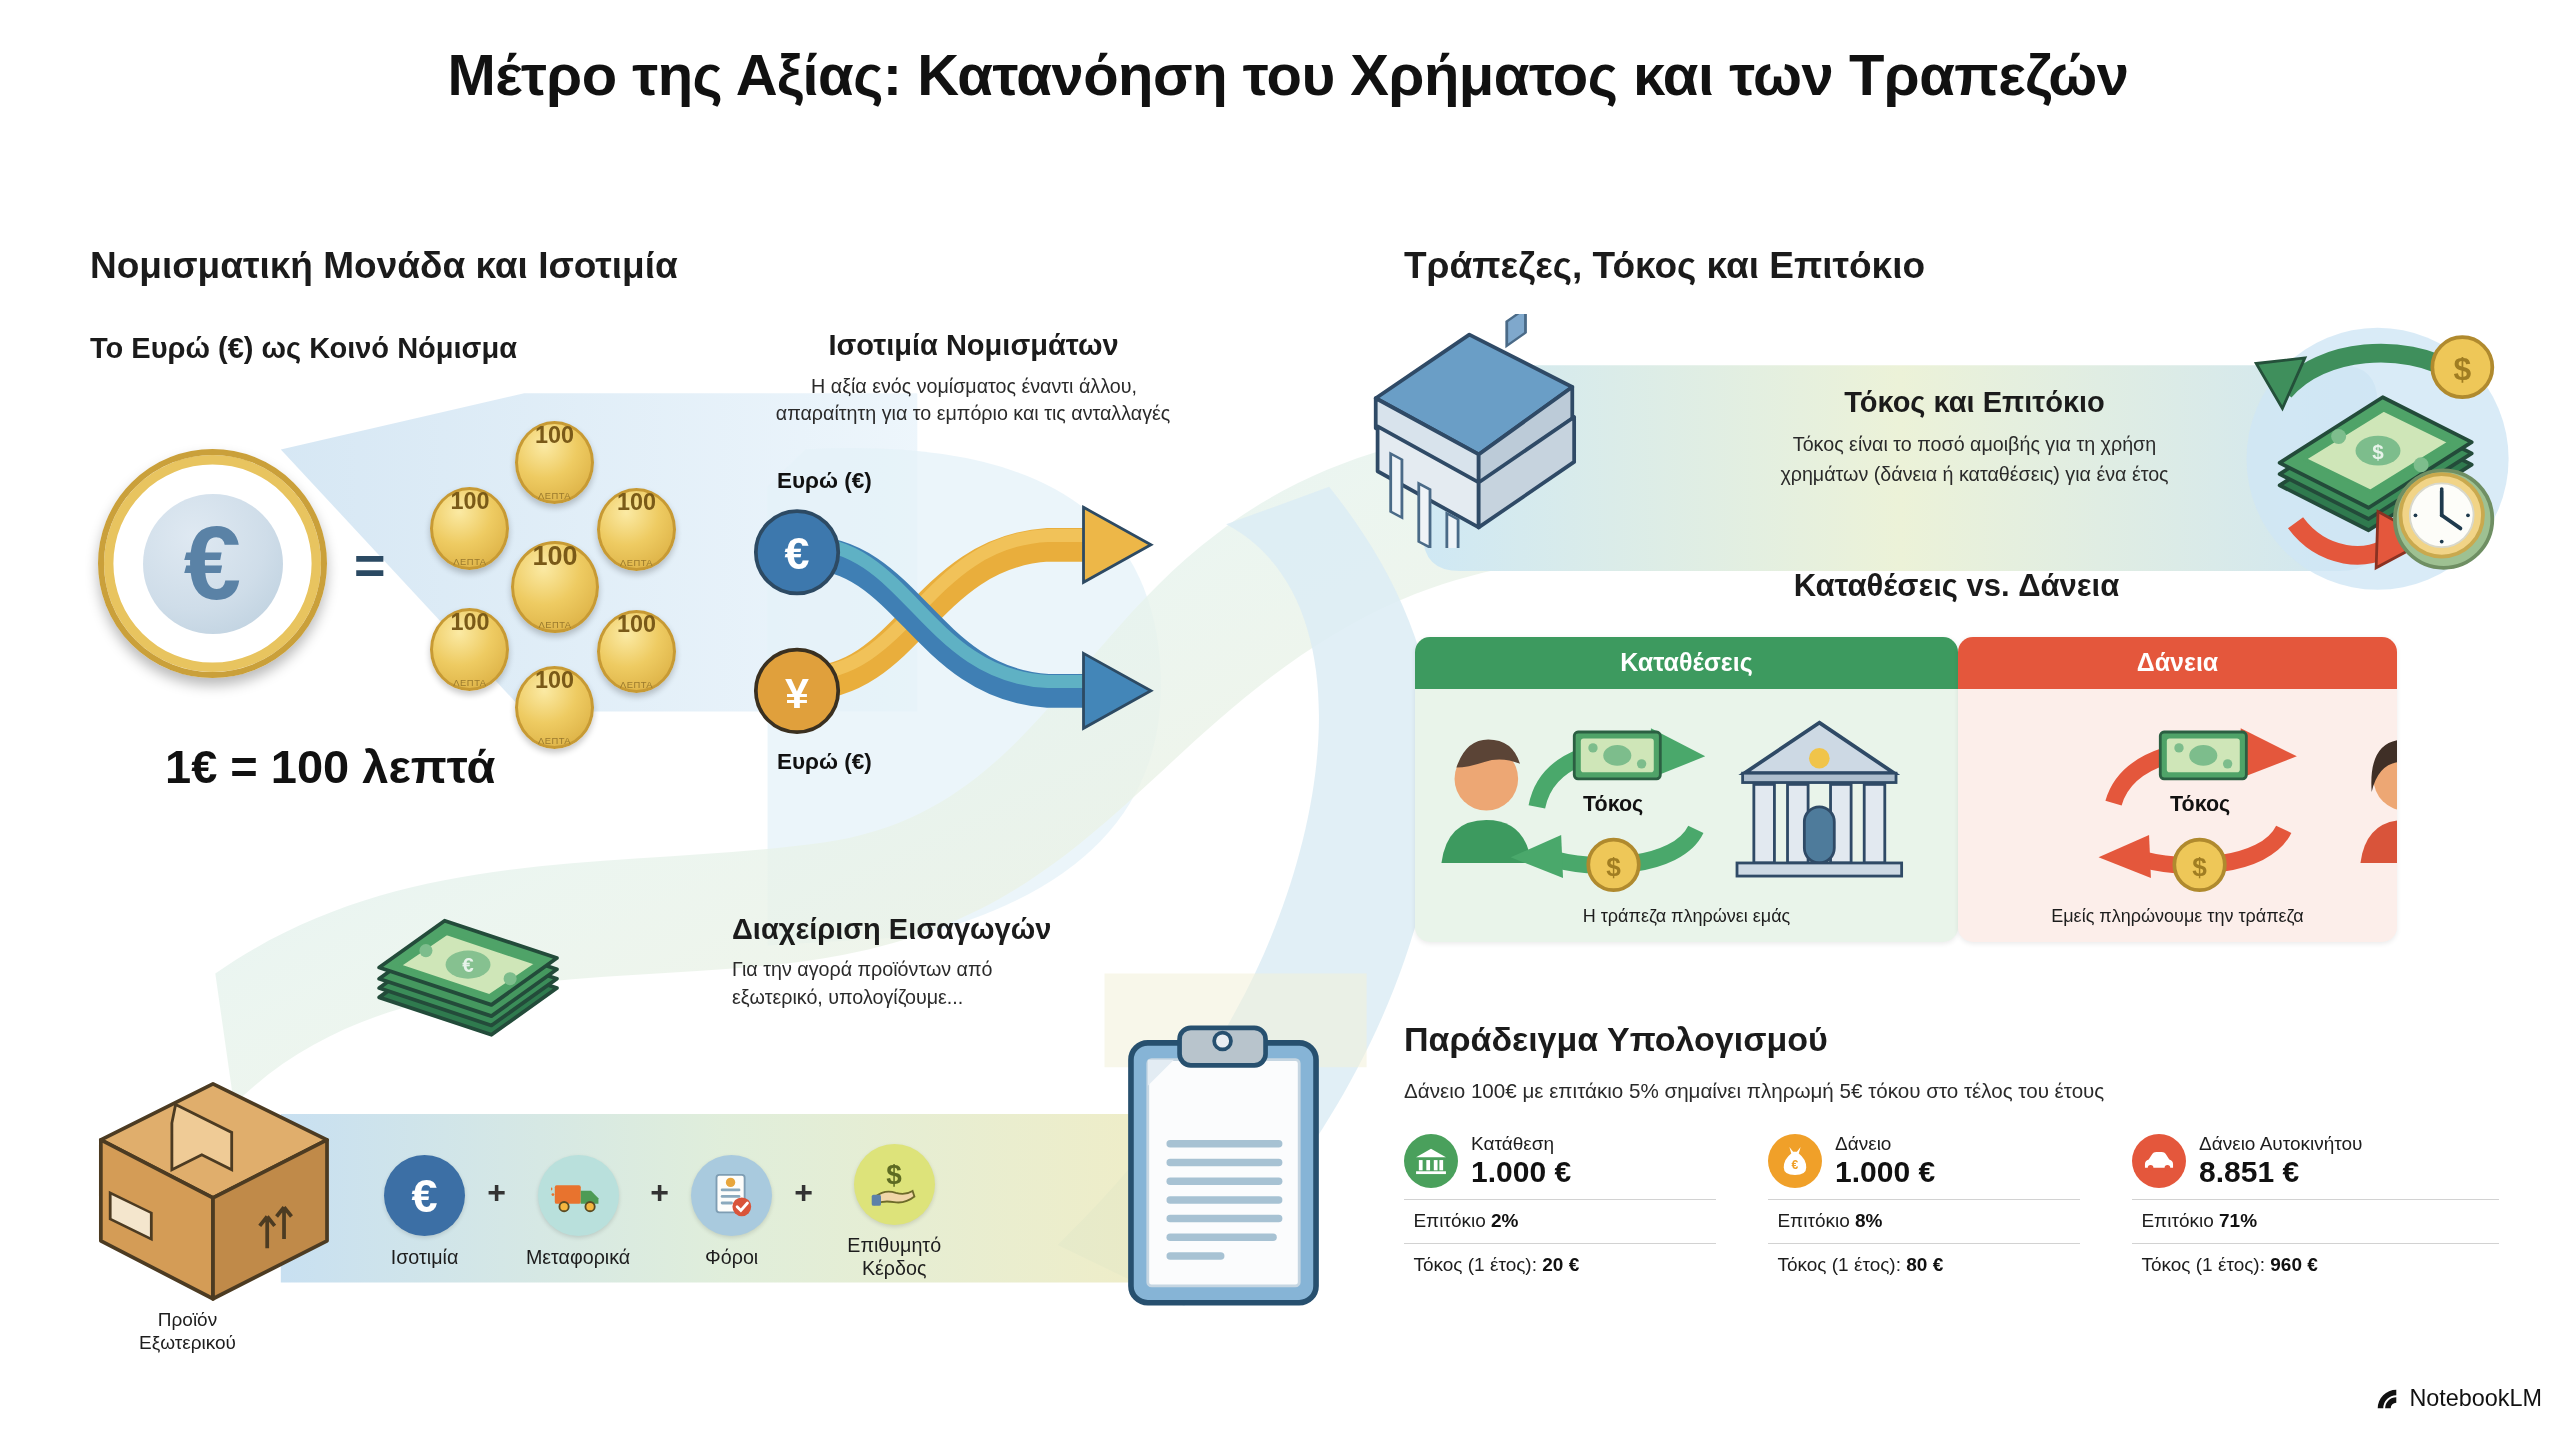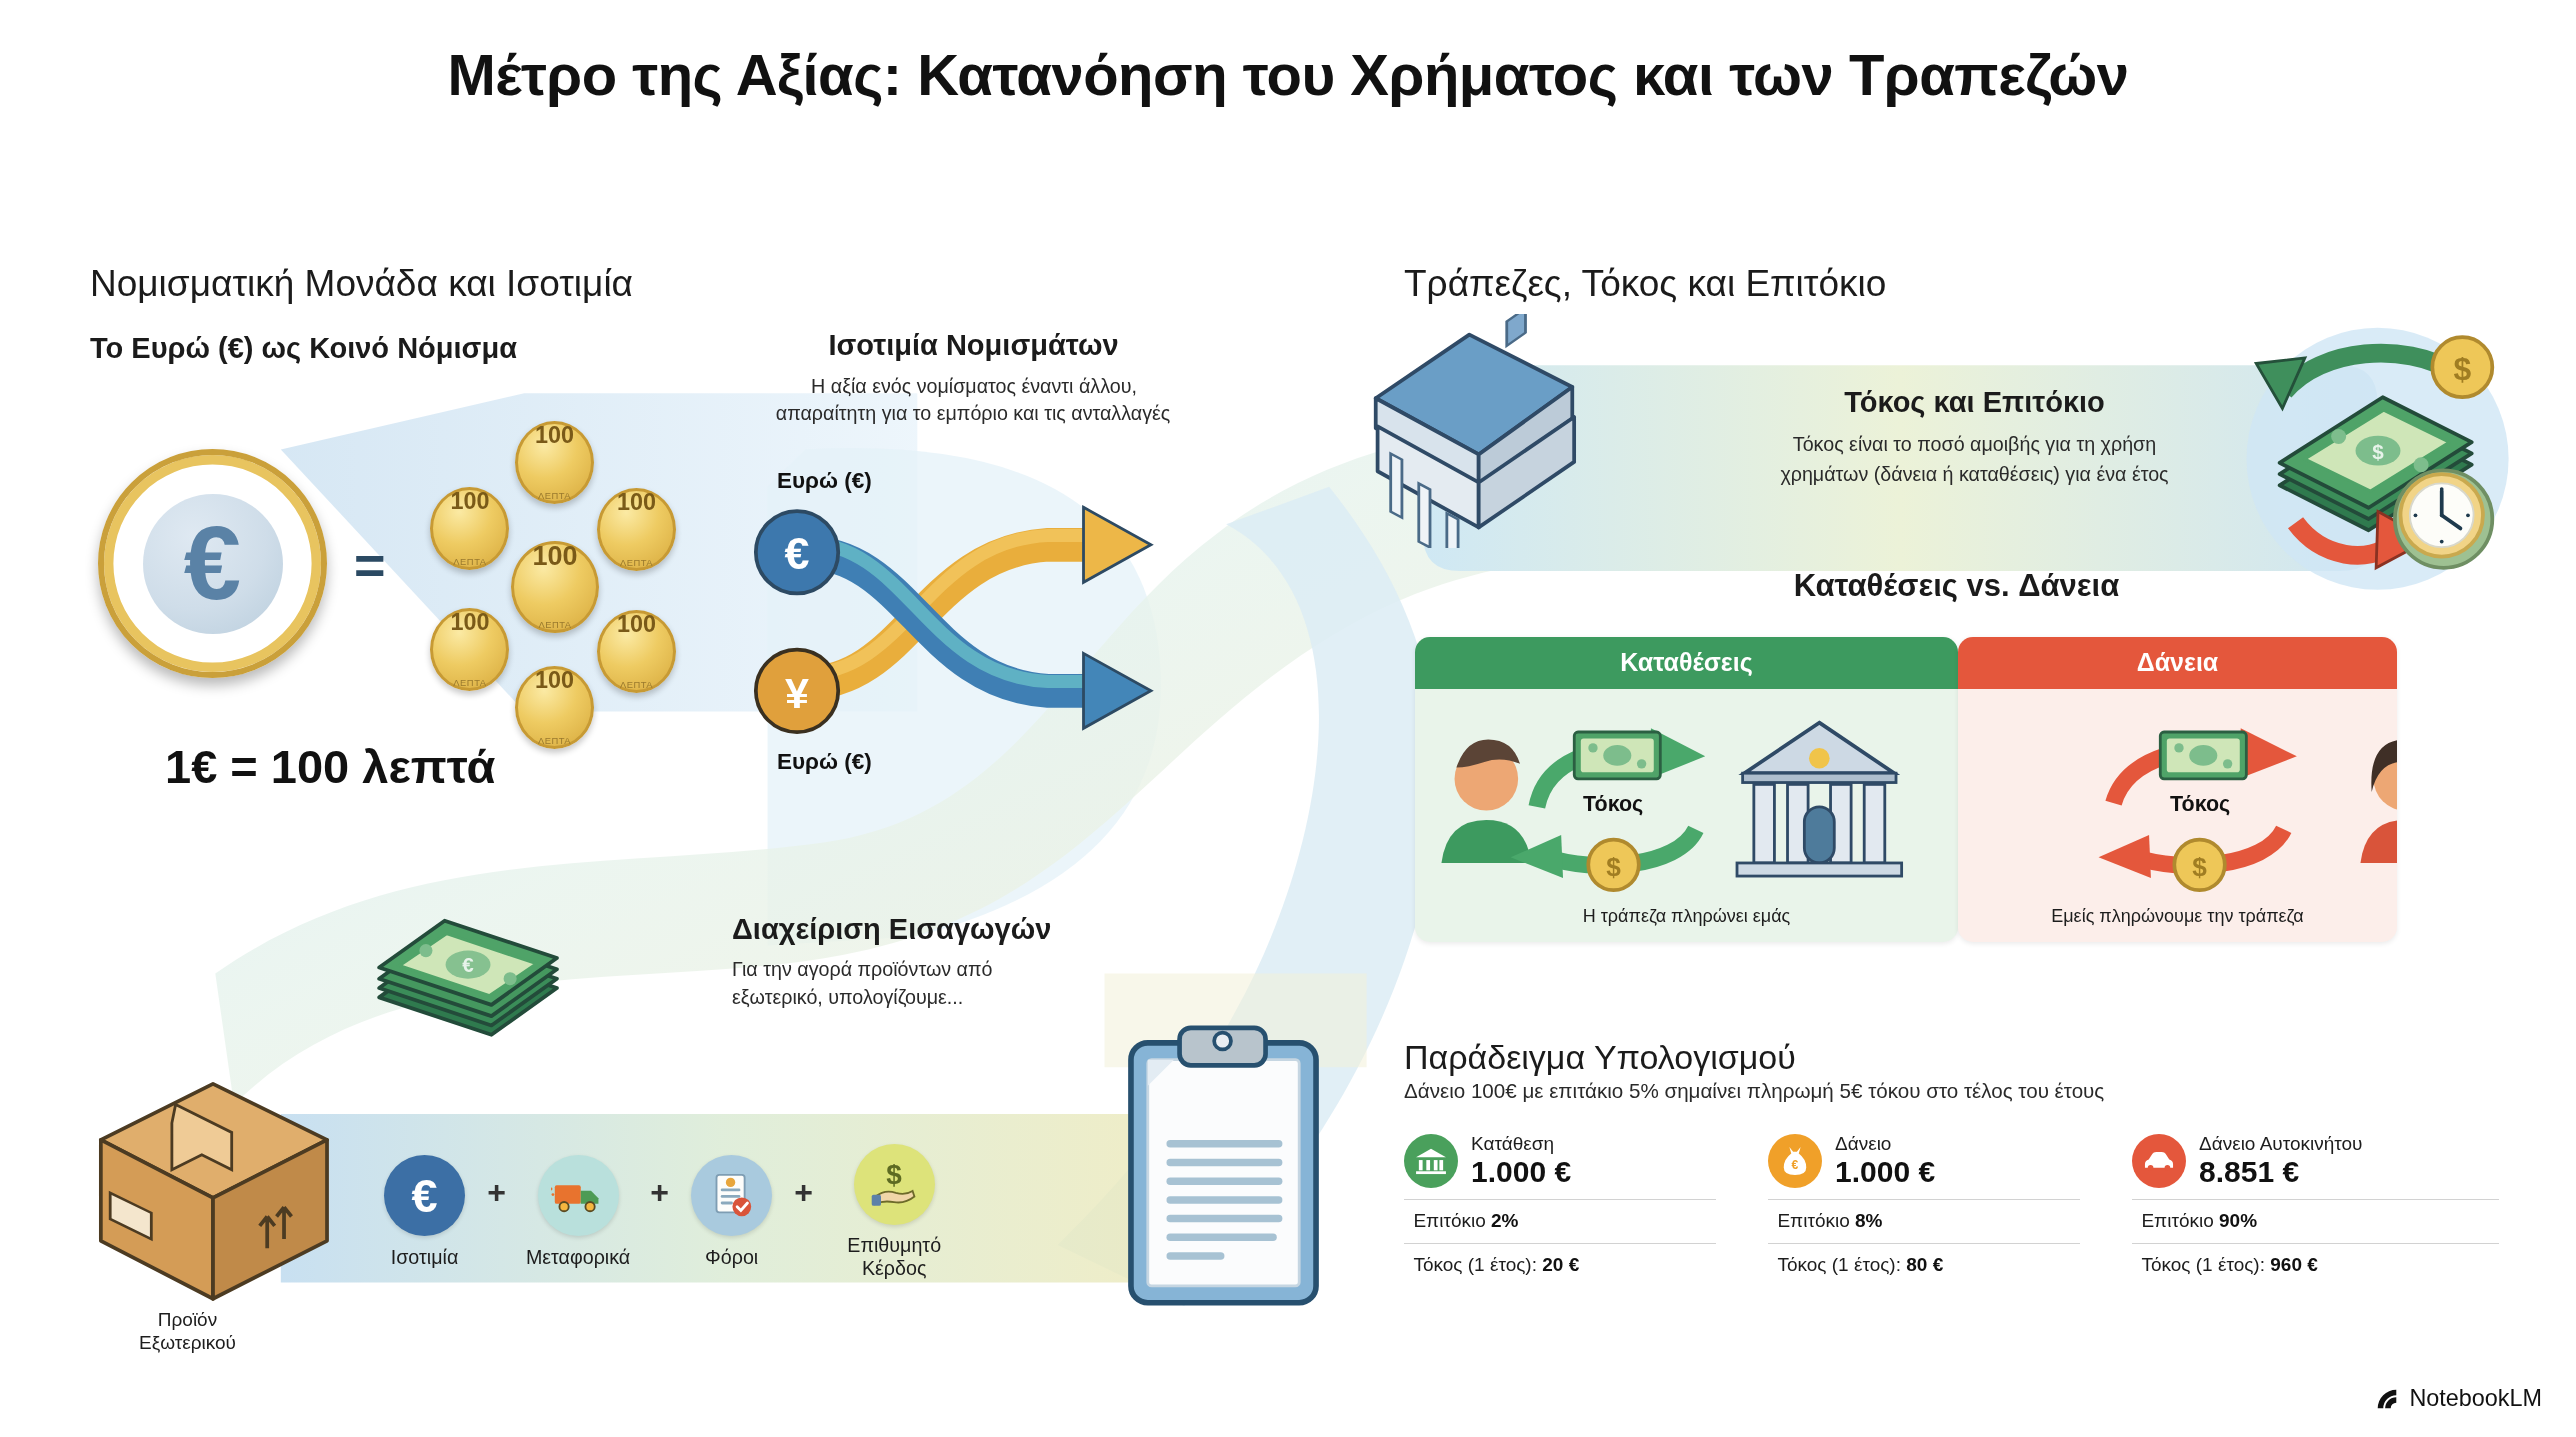--- a/index.html
+++ b/index.html
@@ -8,21 +8,21 @@
        font-family:"Liberation Sans","DejaVu Sans",sans-serif;color:#111;}
   .stage{position:absolute;inset:0;}
   .abs{position:absolute;}
 
   
   .main-title{
     left:0;right:0;top:41px;text-align:center;
     font-size:58px;font-weight:bold;letter-spacing:-0.5px;color:#111;
     white-space:nowrap;
   }
-  .sec-head{font-size:37px;font-weight:normal;color:#1b1b1b;margin-top:18px;}
+  .sec-head{font-size:37px;font-weight:bold;color:#1b1b1b;}
   .block-title{font-size:29px;font-weight:bold;color:#1b1b1b;}
   .block-sub{font-size:19.7px;color:#2a2a2a;line-height:1.26;}
   .big-eq{font-size:47px;font-weight:bold;color:#111;}
   .cap{font-size:19px;color:#1d1d1d;line-height:1.2;text-align:center;}
   .cur-lab{font-size:22.5px;font-weight:bold;color:#111;}
 
   
   .ribbon{position:absolute;left:0;top:0;width:2576px;height:1438px;pointer-events:none;}
 
   
@@ -518,21 +518,21 @@
               <circle cx="27" cy="18" r="3" fill="#e4573c"></circle>
           </svg>
         </div>
         <div>
           <div class="calc-name">Δάνειο Αυτοκινήτου</div>
           <div class="calc-amt">8.851 €</div>
         </div>
       </div>
       <div class="calc-row">
         <span>Επιτόκιο</span>
-        <b>90%</b>
+        <b>71%</b>
       </div>
       <div class="calc-row">
         <span>Τόκος (1 έτος):</span>
         <b>960 €</b>
       </div>
     </div>
   </div>
 
   <div class="nb">
     <svg width="26" height="26" viewBox="0 0 28 28">

